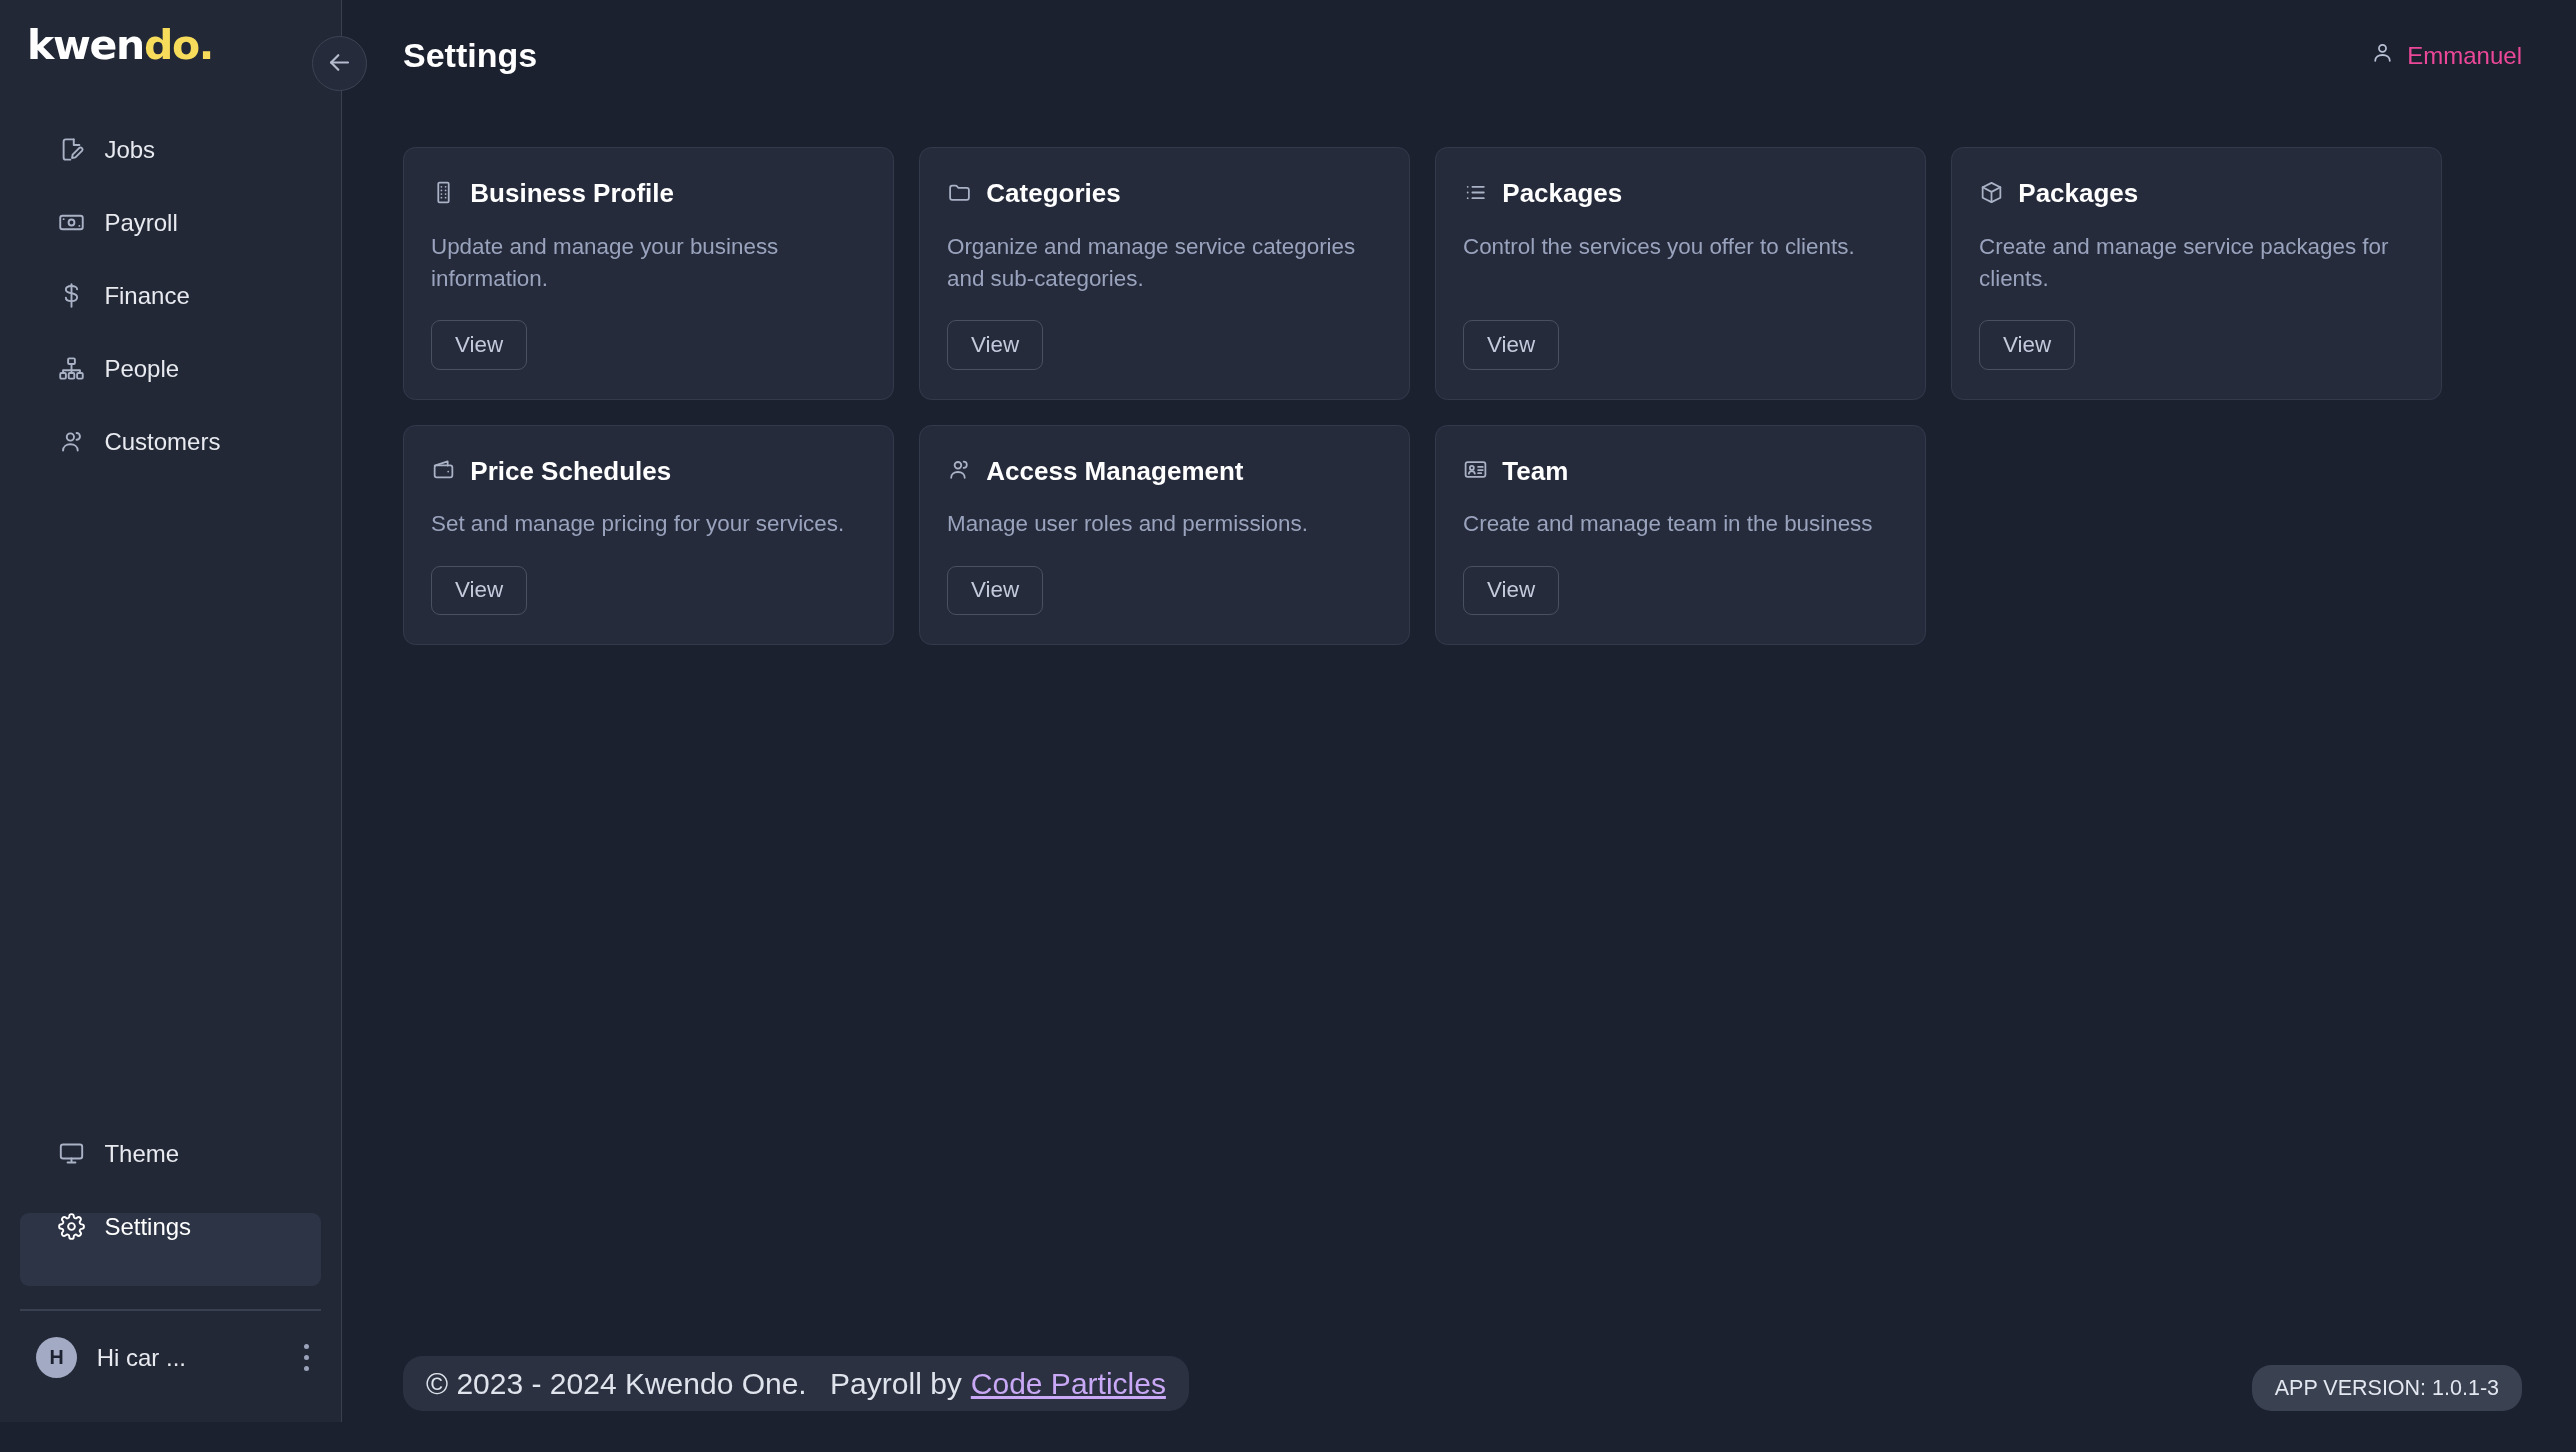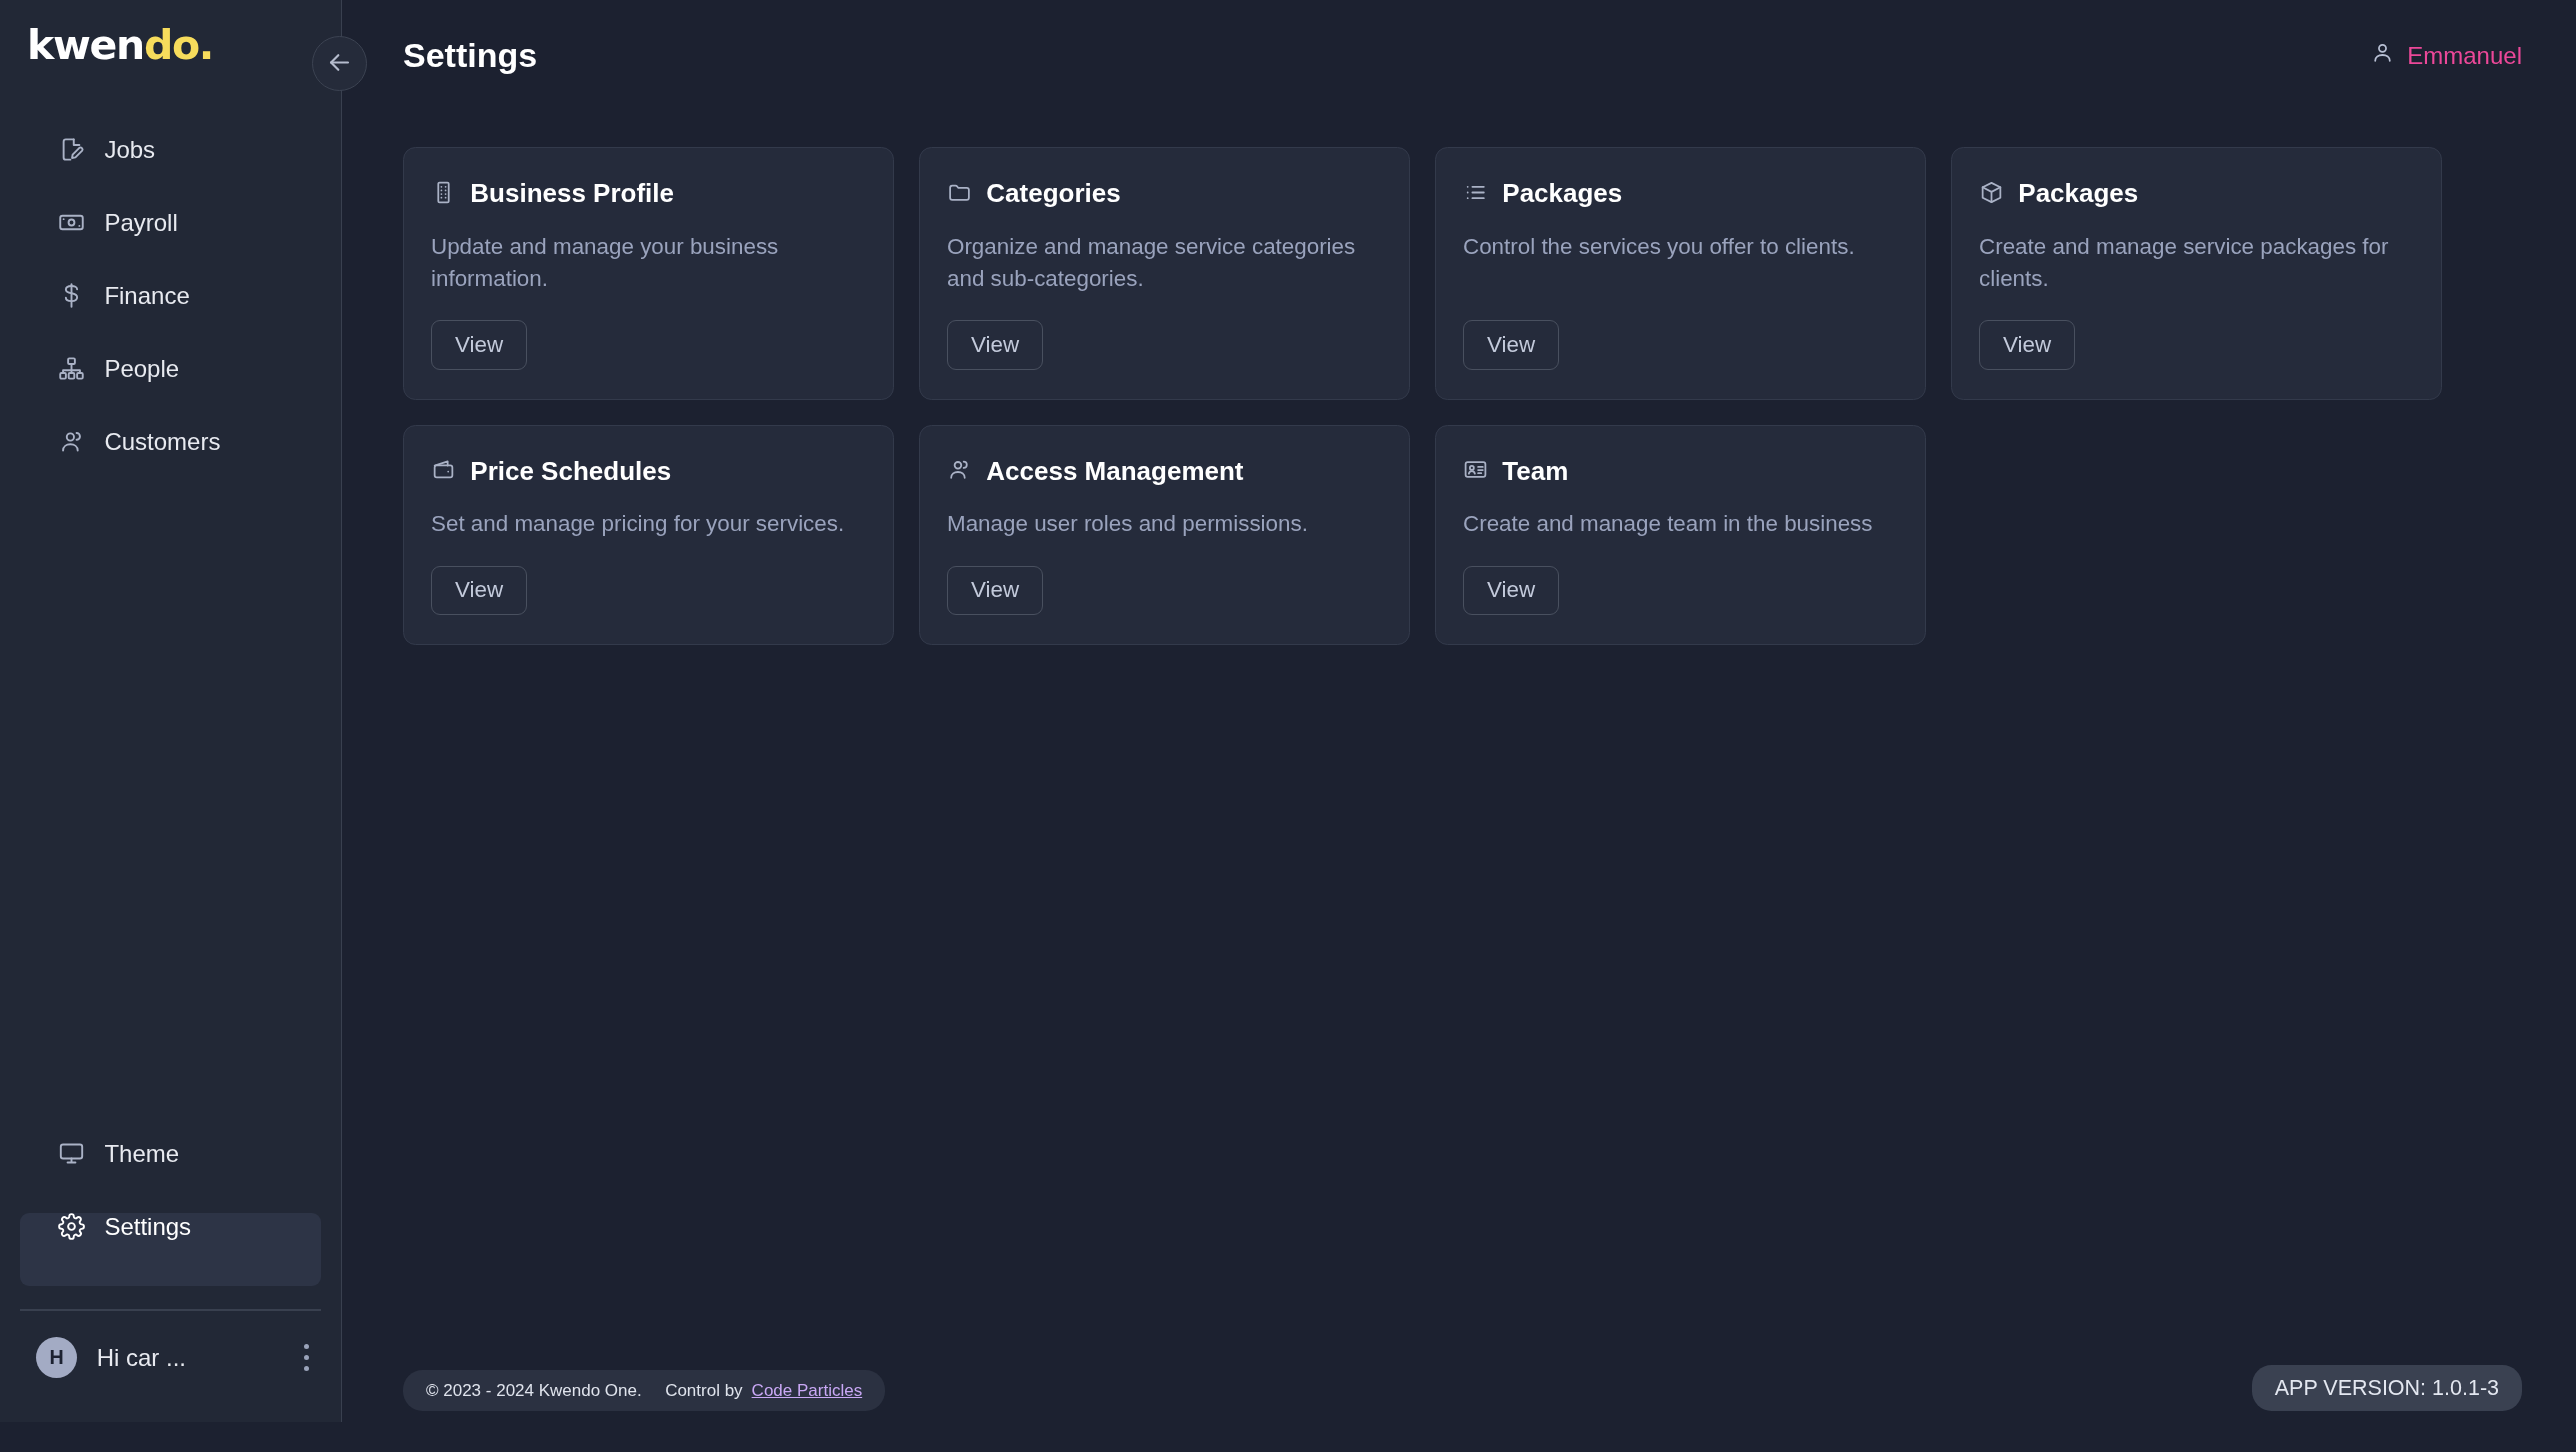--- a/index.html
+++ b/index.html
@@ -235,21 +235,21 @@
     align-items: flex-end;
     justify-content: space-between;
     padding: 0 54px 10.7px 61px;
     flex: 0 0 86px;
   }
   .footer-left {
     background: #2b3141;
     border-radius: 19.7px;
     padding: 10.7px 23px;
     color: #dfe3ec;
-    font-size: 17px;
+    font-size: 30px;
     display: flex;
     gap: 9px;
     align-items: baseline;
     white-space: nowrap;
   }
   .footer-left .sep { width: 5.4px; }
   .footer-link {
     color: #c9a8f5;
     text-decoration: underline;
     cursor: pointer;
@@ -501,21 +501,21 @@
           <button class="view-btn">View</button>
         </div>
 
       </div>
     </div>
 
     <div class="footer">
       <div class="footer-left">
         <span>© 2023 - 2024 Kwendo One.</span>
         <span class="sep"></span>
-        <span>Control by</span>
+        <span>Payroll by</span>
         <span class="footer-link">Code Particles</span>
       </div>
       <div class="version-pill">APP VERSION: 1.0.1-3</div>
     </div>
 
   </main>
 </div>
 
 
 </body></html>

